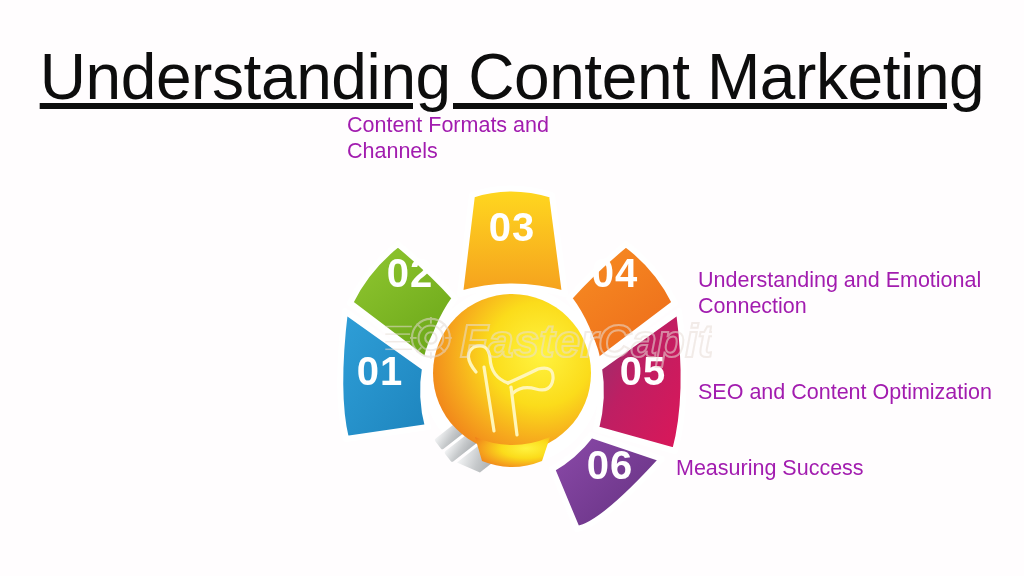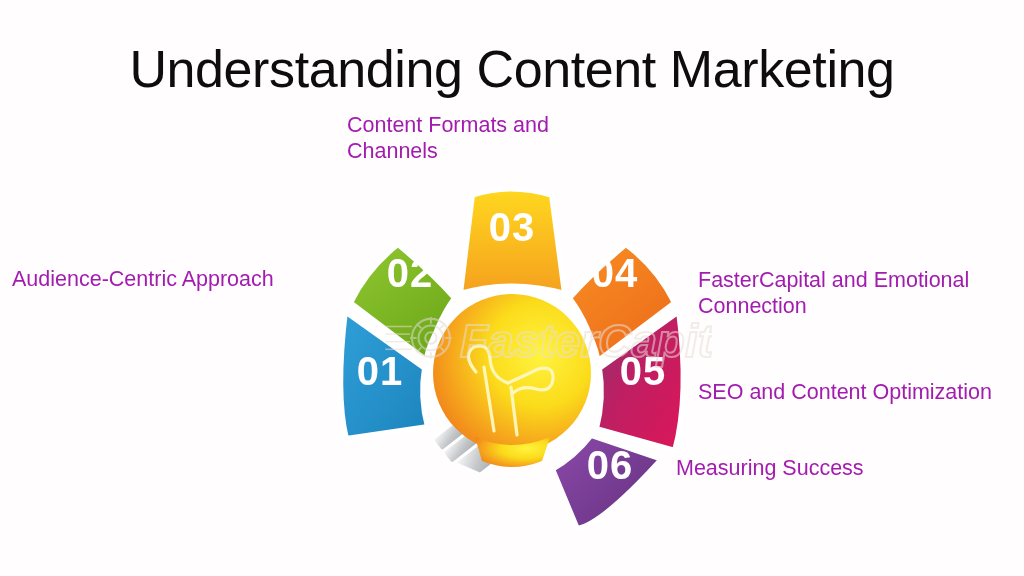--- a/index.html
+++ b/index.html
@@ -19,26 +19,27 @@
     overflow: hidden;
   }
 
   
   #page-title {
     position: absolute;
     left: 0;
     top: 4px;
     width: 1024px;
     text-align: center;
-    font-size: 52px;
+    font-size: 64px;
     line-height: 60px;
     font-weight: 400;
     color: #0d0d0d;
     letter-spacing: -0.4px;
     white-space: nowrap;
+    text-decoration: underline;
   }
 
   
   .label {
     position: absolute;
     font-size: 21.5px;
     line-height: 26px;
     color: #a21caf;
     font-weight: 400;
   }
@@ -76,25 +77,24 @@
 
   #watermark-svg { pointer-events: none; }
 </style>
 </head>
 <body>
 
 <div id="canvas" style="background: rgb(255, 253, 254);">
 
   <h1 id="page-title">Understanding Content Marketing</h1>
 
-  <div class="label left" id="label-02">Audience-Centric Approach</div>
 
   <div class="label" id="label-03">Content Formats and Channels</div>
 
-  <div class="label right" id="label-04">FasterCapital and Emotional Connection</div>
+  <div class="label right" id="label-04">Understanding and Emotional Connection</div>
   <div class="label right" id="label-05">SEO and Content Optimization</div>
   <div class="label right" id="label-06">Measuring Success</div>
 
   <div id="diagram">
 
     <svg id="petal-svg" width="400" height="390" viewBox="0 0 400 390">
       <defs>
         <linearGradient id="g01" x1="0" y1="0" x2="1" y2="1">
           <stop offset="0%" stop-color="#2f9fd8"></stop>
           <stop offset="100%" stop-color="#1d84bd"></stop>

